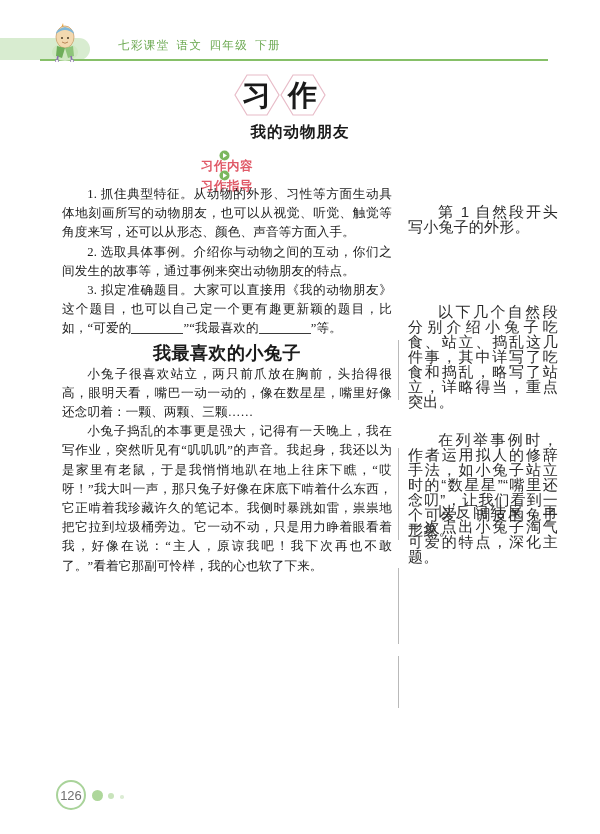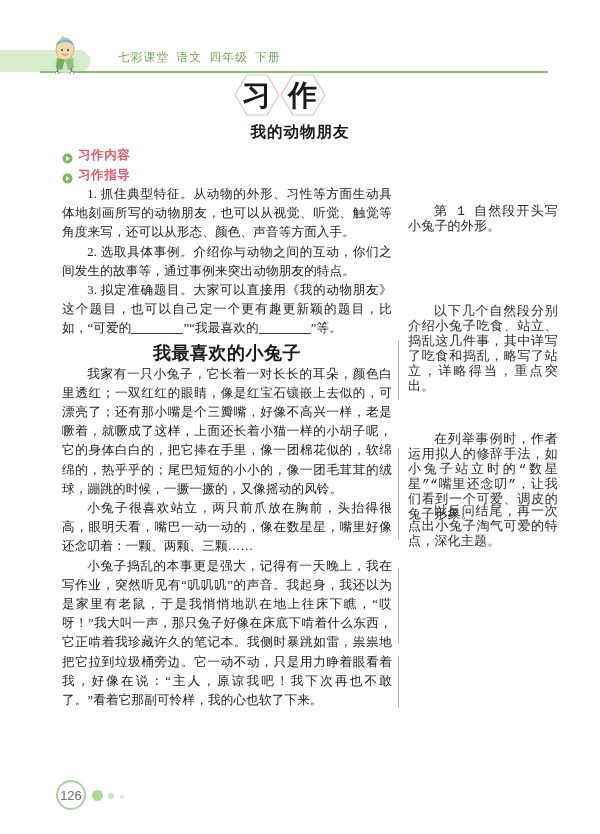--- a/index.html
+++ b/index.html
@@ -17,21 +17,20 @@
     overflow: hidden;
   }
 
   
   .header {
     position: absolute;
     top: 0;
     left: 0;
     width: 600px;
     height: 66px;
-    margin-top: 12px;
   }
   .header-bar {
     position: absolute;
     left: 0;
     top: 38px;
     width: 90px;
     height: 22px;
     background: #d8ecd0;
     border-radius: 0 14px 14px 0;
   }
@@ -115,20 +114,21 @@
     position: absolute;
     left: 62px;
     top: 144px;
     width: 330px;
   }
   .sec-head {
     display: flex;
     align-items: center;
     margin: 3px 0 1px 0;
     height: 17px;
+    flex-direction: column;
   }
   .play-icon {
     width: 11px;
     height: 11px;
     margin-right: 5px;
     flex: 0 0 auto;
   }
   .sec-head-label {
     font-size: 12.5px;
     font-weight: bold;
@@ -166,26 +166,26 @@
     background: #b9b9b9;
   }
   .annot-col {
     position: absolute;
     left: 408px;
     width: 150px;
   }
   .annot {
     position: absolute;
     width: 150px;
-    font-size: 13px;
+    font-size: 15px;
     line-height: 15px;
     text-indent: 2em;
     text-align: justify;
     color: #2b2b2b;
-    font-family: Liberation Mono, monospace;
+    font-family: Liberation Sans, sans-serif;
     letter-spacing: 0.2px;
   }
 
   
   .footer {
     position: absolute;
     left: 56px;
     top: 778px;
     width: 200px;
     height: 40px;
@@ -297,21 +297,20 @@
         <polygon points="4,3.1 8,5.5 4,7.9" fill="#ffffff"></polygon>
       </svg>
     </span>
     <span class="sec-head-label">习作指导</span>
   </div>
   <p class="para">1. 抓住典型特征。从动物的外形、习性等方面生动具体地刻画所写的动物朋友，也可以从视觉、听觉、触觉等角度来写，还可以从形态、颜色、声音等方面入手。</p>
   <p class="para">2. 选取具体事例。介绍你与动物之间的互动，你们之间发生的故事等，通过事例来突出动物朋友的特点。</p>
   <p class="para"><span>3. 拟定准确题目。大家可以直接用《我的动物朋友》这个题目，也可以自己定一个更有趣更新颖的题目，比如，“可爱的</span><span class="blank-line"></span><span>”“我最喜欢的</span><span class="blank-line"></span><span>”等。</span></p>
 
   <p class="ex-title">我最喜欢的小兔子</p>
-  <p class="para">我家有一只小兔子，它长着一对长长的耳朵，颜色白里透红；一双红红的眼睛，像是红宝石镶嵌上去似的，可漂亮了；还有那小嘴是个三瓣嘴，好像不高兴一样，老是噘着，就噘成了这样，上面还长着小猫一样的小胡子呢，它的身体白白的，把它捧在手里，像一团棉花似的，软绵绵的，热乎乎的；尾巴短短的小小的，像一团毛茸茸的绒球，蹦跳的时候，一撅一撅的，又像摇动的风铃。</p>
   <p class="para">小兔子很喜欢站立，两只前爪放在胸前，头抬得很高，眼明天看，嘴巴一动一动的，像在数星星，嘴里好像还念叨着：一颗、两颗、三颗……</p>
   <p class="para">小兔子捣乱的本事更是强大，记得有一天晚上，我在写作业，突然听见有“叽叽叽”的声音。我起身，我还以为是家里有老鼠，于是我悄悄地趴在地上往床下瞧，“哎呀！”我大叫一声，那只兔子好像在床底下啃着什么东西，它正啃着我珍藏许久的笔记本。我侧时暴跳如雷，祟祟地把它拉到垃圾桶旁边。它一动不动，只是用力睁着眼看着我，好像在说：“主人，原谅我吧！我下次再也不敢了。”看着它那副可怜样，我的心也软了下来。</p>
 
 </div>
 
 <div class="annot-rule" style="top:340px;height:60px;"></div>
 <div class="annot-rule" style="top:448px;height:92px;"></div>
 <div class="annot-rule" style="top:568px;height:76px;"></div>
 <div class="annot-rule" style="top:656px;height:52px;"></div>
 

